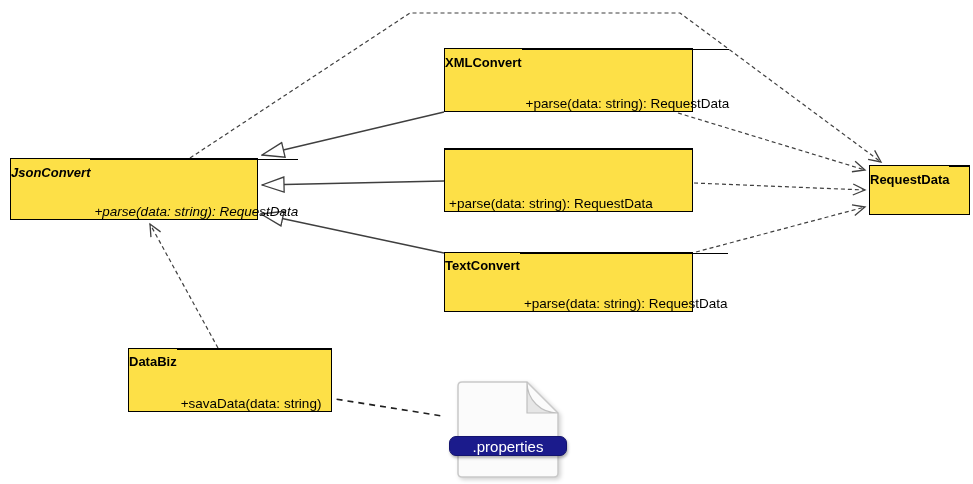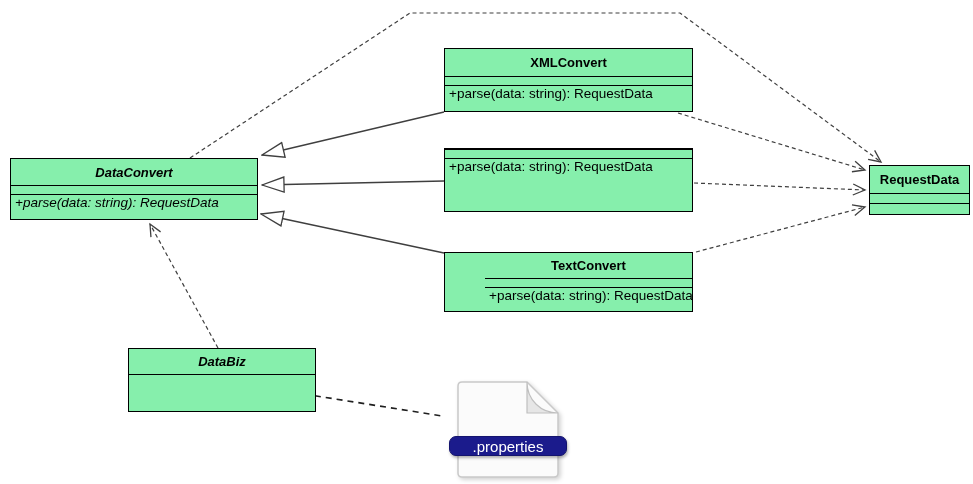--- a/index.html
+++ b/index.html
@@ -13,44 +13,43 @@
   }
   #edges {
     position: absolute;
     left: 0; top: 0;
     width: 973px; height: 484px;
   }
   .uml-class {
     position: absolute;
     box-sizing: border-box;
     border: 1px solid #000000;
-    background: #86efac;
+    background: #fde047;
     display: flex;
-    flex-direction: column;
   }
   .uml-title {
     flex: 0 0 auto;
     display: flex;
     align-items: center;
     justify-content: center;
     font-size: 13px;
     font-weight: bold;
     color: #000000;
     white-space: nowrap;
   }
   .uml-title.abstract { font-style: italic; }
   .uml-attrs {
     flex: 0 0 auto;
     border-top: 1px solid #000000;
   }
   .uml-methods {
     flex: 1 1 auto;
     border-top: 1px solid #000000;
     display: flex;
-    align-items: flex-start;
+    align-items: flex-end;
   }
   .uml-method {
     font-size: 13.5px;
     color: #000000;
     padding-left: 4px;
     white-space: nowrap;
   }
   .uml-method.abstract { font-style: italic; }
   
   #properties-artifact {
@@ -100,21 +99,21 @@
     <path d="M190,158 L410,13 L680,13 L881,162" fill="none" stroke="#3f3f3f" stroke-width="1.2" stroke-dasharray="4 3" marker-end="url(#mOpen)"></path>
     <path d="M678,113 L865,170" fill="none" stroke="#3f3f3f" stroke-width="1.2" stroke-dasharray="4 3" marker-end="url(#mOpen)"></path>
     <path d="M694,183 L865,190" fill="none" stroke="#3f3f3f" stroke-width="1.2" stroke-dasharray="4 3" marker-end="url(#mOpen)"></path>
     <path d="M696,252 L865,207" fill="none" stroke="#3f3f3f" stroke-width="1.2" stroke-dasharray="4 3" marker-end="url(#mOpen)"></path>
     <path d="M218,348 L150,224" fill="none" stroke="#3f3f3f" stroke-width="1.2" stroke-dasharray="4 3" marker-end="url(#mOpen)"></path>
 
     <path d="M304,394 L442,416" fill="none" stroke="#1f1f1f" stroke-width="1.6" stroke-dasharray="6 5"></path>
   </svg>
 
   <div class="uml-class" style="left:10px; top:158px; width:248px; height:62px;">
-    <div class="uml-title abstract" style="height:26px;">DataConvert</div>
+    <div class="uml-title abstract" style="height:26px;">JsonConvert</div>
     <div class="uml-attrs" style="height:8px;"></div>
     <div class="uml-methods">
       <div class="uml-method abstract">+parse(data: string): RequestData</div>
     </div>
   </div>
 
   <div class="uml-class" style="left:444px; top:48px; width:249px; height:64px;">
     <div class="uml-title" style="height:27px;">XMLConvert</div>
     <div class="uml-attrs" style="height:8px;"></div>
     <div class="uml-methods">
@@ -122,37 +121,40 @@
     </div>
   </div>
 
   <div class="uml-class" style="left:444px; top:148px; width:249px; height:64px;">
     <div class="uml-attrs" style="height:8px;"></div>
     <div class="uml-methods">
       <div class="uml-method">+parse(data: string): RequestData</div>
     </div>
   </div>
 
-  <div class="uml-class" style="left:444px; top:252px; width:249px; height:60px;padding-left:40px;">
+  <div class="uml-class" style="left:444px; top:252px; width:249px; height:60px;">
     <div class="uml-title" style="height:25px;">TextConvert</div>
     <div class="uml-attrs" style="height:8px;"></div>
     <div class="uml-methods">
       <div class="uml-method">+parse(data: string): RequestData</div>
     </div>
   </div>
 
   <div class="uml-class" style="left:869px; top:165px; width:101px; height:50px;">
     <div class="uml-title" style="height:27px;">RequestData</div>
     <div class="uml-attrs" style="height:9px;"></div>
     <div class="uml-methods"></div>
   </div>
 
-  <div class="uml-class" style="left:128px; top:348px; width:188px; height:64px;font-style:italic;">
+  <div class="uml-class" style="left:128px; top:348px; width:204px; height:64px;">
     <div class="uml-title" style="height:25px;">DataBiz</div>
     <div class="uml-attrs" style="height:8px;"></div>
+    <div class="uml-methods">
+      <div class="uml-method">+savaData(data: string)</div>
+    </div>
   </div>
 
   <div id="properties-artifact">
     <svg width="126" height="106" viewBox="0 0 126 106" xmlns="http://www.w3.org/2000/svg">
       <path d="M17,4 L82,4 L113,35 L113,95 Q113,99 109,99 L17,99 Q13,99 13,95 L13,8 Q13,4 17,4 Z" fill="#fbfbfb" stroke="#c9c9c9" stroke-width="1.5"></path>
       <path d="M82,4 C82,22 96,35 113,35 L82,35 Z" fill="#e6e6e6" stroke="#bfbfbf" stroke-width="1.2"></path>
     </svg>
     <div class="properties-badge">
       <span>.properties</span>
     </div>

